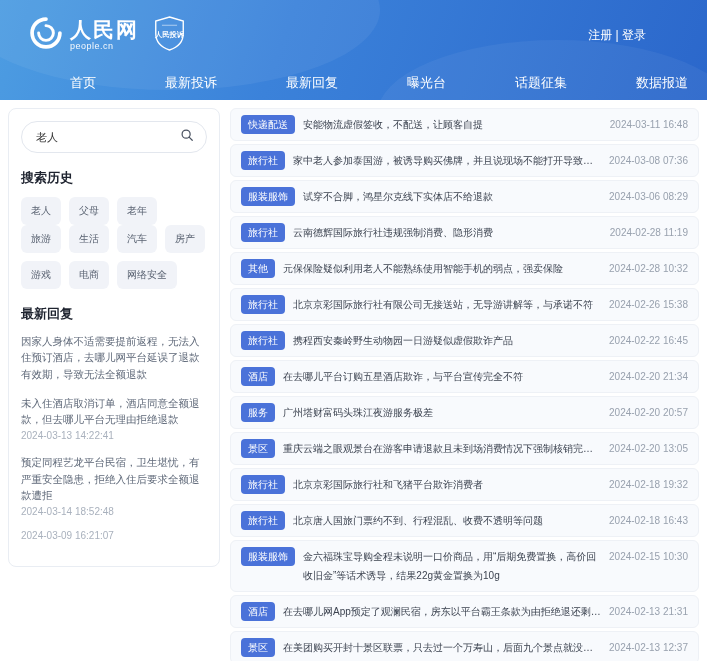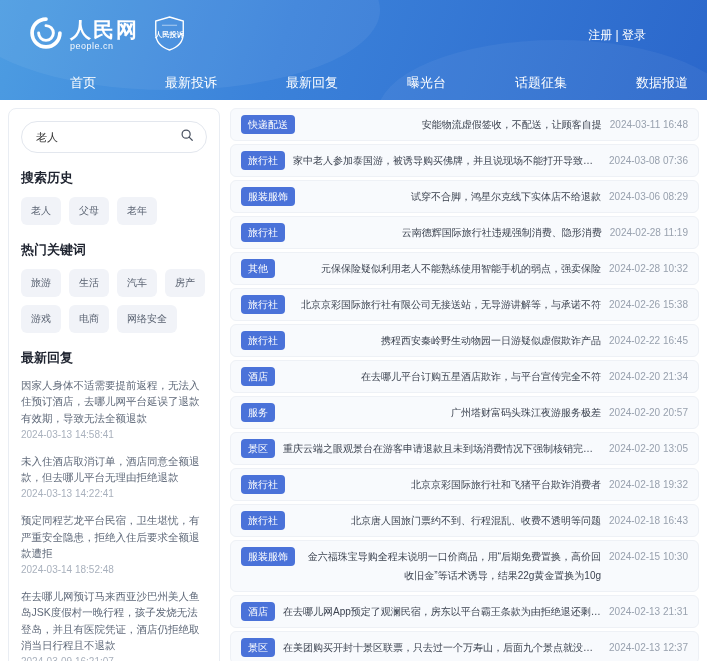--- a/index.html
+++ b/index.html
@@ -43,21 +43,21 @@
                    font-family:inherit;}
   .sec-title{font-size:13px;font-weight:bold;color:#1f2430;margin:16px 0 10px;}
   .tags{display:flex;flex-wrap:wrap;gap:8px;}
   .tag{background:#f1f3f8;color:#5a6372;font-size:10px;padding:7px 10px;border-radius:6px;cursor:pointer;}
   .reply{margin-bottom:13px;cursor:pointer;}
   .reply-text{font-size:10.5px;color:#5f6979;line-height:1.55;}
   .reply-time{color:#a9b1bd;font-size:10px;margin-top:3px;}
   
   .main{flex:1;min-width:0;}
   .row{display:flex;align-items:flex-start;gap:8px;background:#f8fafd;border:1px solid #eef1f6;
-       border-radius:6px;padding:6px 10px;margin-bottom:3px;cursor:pointer;text-align:right;}
+       border-radius:6px;padding:6px 10px;margin-bottom:3px;cursor:pointer;}
   .badge{background:#4a72d9;color:#fff;font-size:10px;padding:3px 7px;border-radius:4px;
          white-space:nowrap;flex:none;line-height:1.3;}
   .row-title{flex:1;min-width:0;font-size:10px;color:#3c4350;line-height:1.9;
              white-space:nowrap;overflow:hidden;text-overflow:ellipsis;}
   .row.wrap .row-title{white-space:normal;}
   .row-time{flex:none;font-size:10px;color:#98a1ae;line-height:1.9;}
 </style>
 </head>
 <body>
 
@@ -110,47 +110,44 @@
       </span>
     </div>
 
     <div class="sec-title">搜索历史</div>
     <div class="tags" id="history-tags">
         <span class="tag">老人</span>
         <span class="tag">父母</span>
         <span class="tag">老年</span>
       </div>
 
-    <div class="sec-title">热门关键词</div>
     <div class="tags" id="hot-tags">
         <span class="tag">旅游</span>
         <span class="tag">生活</span>
         <span class="tag">汽车</span>
         <span class="tag">房产</span>
         <span class="tag">游戏</span>
         <span class="tag">电商</span>
         <span class="tag">网络安全</span>
       </div>
 
     <div class="sec-title">最新回复</div>
     <div id="replies">
         <div class="reply">
           <div class="reply-text">因家人身体不适需要提前返程，无法入住预订酒店，去哪儿网平台延误了退款有效期，导致无法全额退款</div>
-          <div class="reply-time">2024-03-13 14:58:41</div>
         </div>
         <div class="reply">
           <div class="reply-text">未入住酒店取消订单，酒店同意全额退款，但去哪儿平台无理由拒绝退款</div>
           <div class="reply-time">2024-03-13 14:22:41</div>
         </div>
         <div class="reply">
           <div class="reply-text">预定同程艺龙平台民宿，卫生堪忧，有严重安全隐患，拒绝入住后要求全额退款遭拒</div>
           <div class="reply-time">2024-03-14 18:52:48</div>
         </div>
         <div class="reply">
-          <div class="reply-text">在去哪儿网预订马来西亚沙巴州美人鱼岛JSK度假村一晚行程，孩子发烧无法登岛，并且有医院凭证，酒店仍拒绝取消当日行程且不退款</div>
           <div class="reply-time">2024-03-09 16:21:07</div>
         </div>
       </div>
   </aside>
 
   <main class="main">
     <div id="rows">
         <div class="row">
           <span class="badge">快递配送</span>
           <span class="row-title">安能物流虚假签收，不配送，让顾客自提</span>

